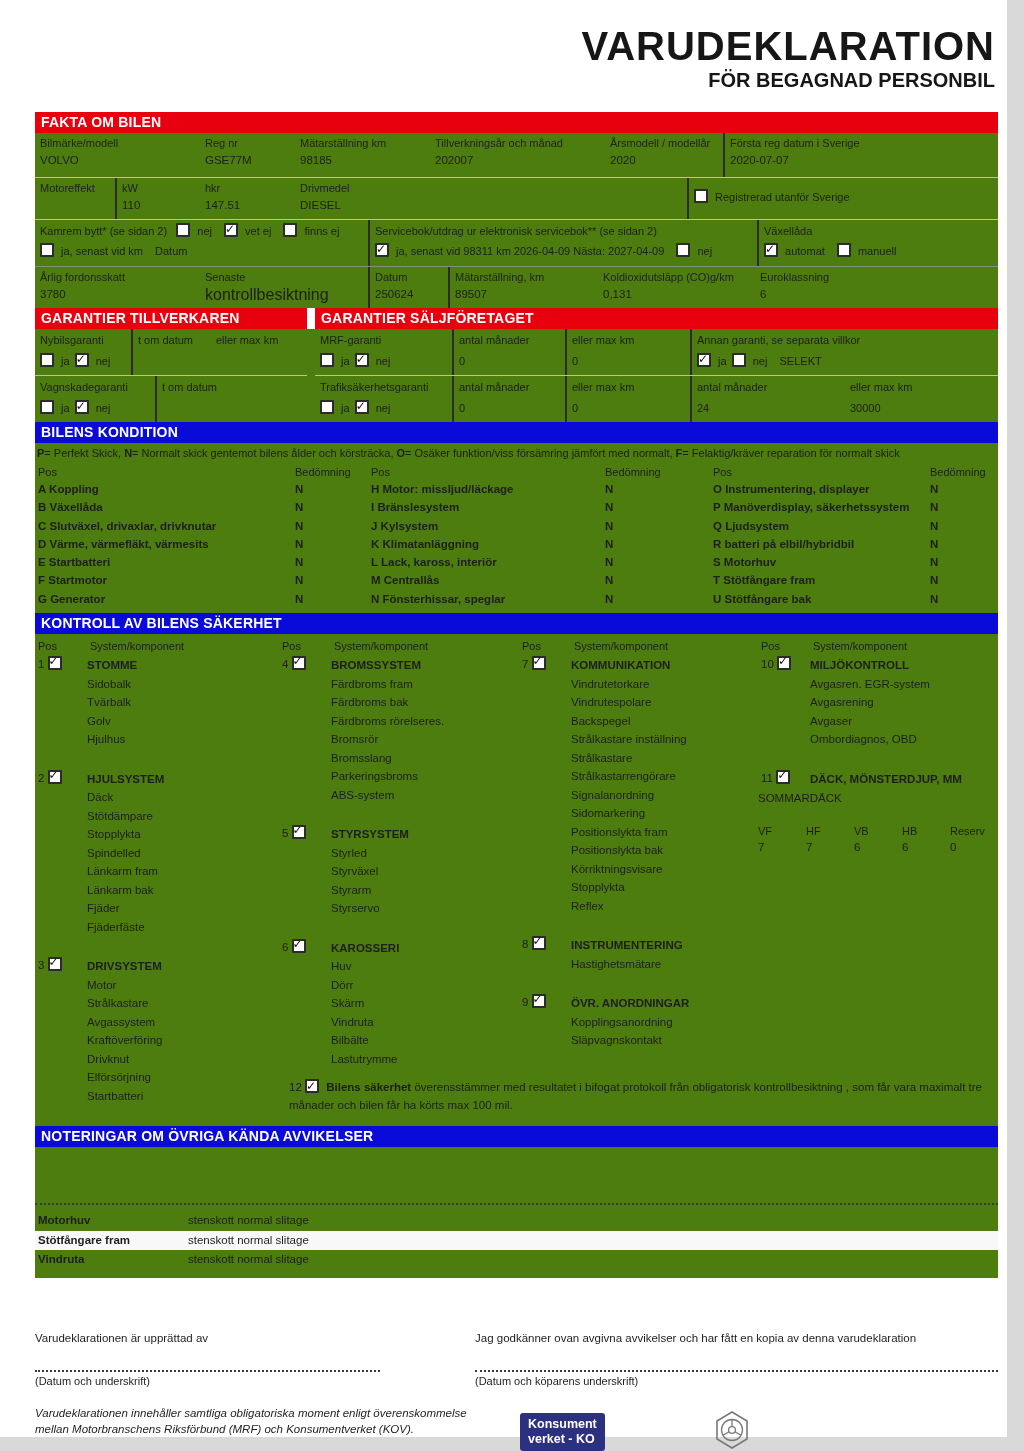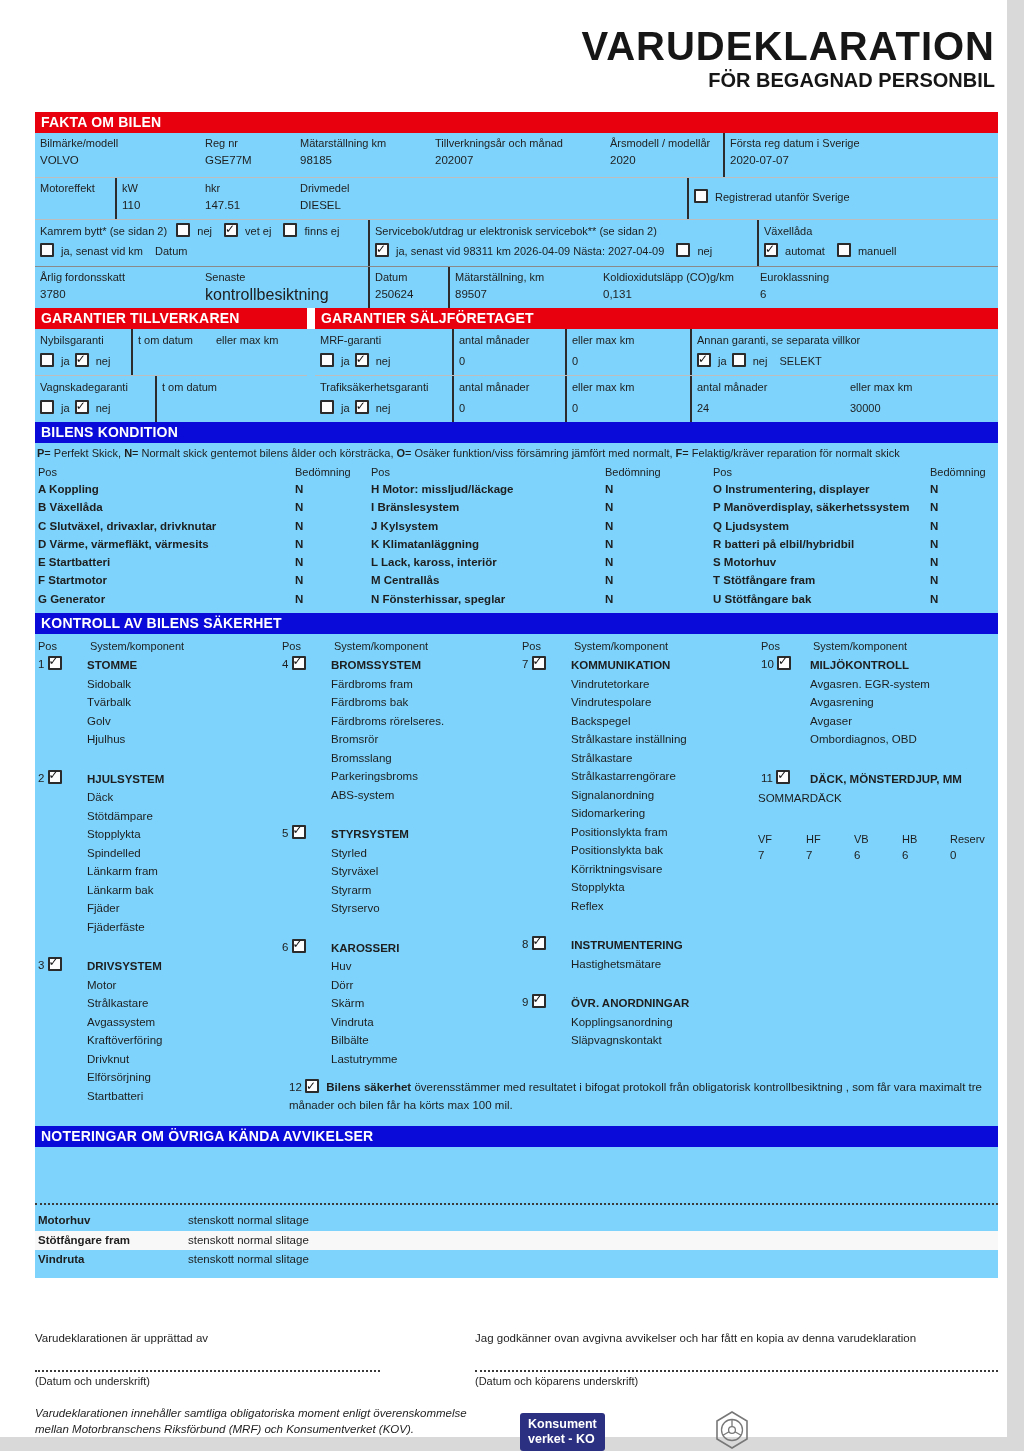--- a/index.html
+++ b/index.html
@@ -7,21 +7,21 @@
   .page{width:1007px;height:1437px;background:#ffffff;position:relative}
   
   .titlebox{padding-top:24px;height:88px;text-align:right}
   .title{font-size:40px;line-height:44px;font-weight:700;letter-spacing:1px;color:#161616;padding-right:12px}
   .subtitle{font-size:20px;line-height:24px;font-weight:700;color:#161616;padding-right:12px}
   
   .form{margin-left:35px;width:963px}
   .bar{color:#fff;font-weight:700;font-size:14px;line-height:16px;padding:2px 6px 3px;letter-spacing:.2px}
   .bar-red{background:#e8000f}
   .bar-blue{background:#0b0bd9}
-  .graybg{background:#7dd3fc}
+  .graybg{background:#4d7c0f}
   .flab{font-size:11px;line-height:14px;color:#222}
   .fval{font-size:11.5px;line-height:15px;margin-top:3px}
   .cb{width:10px;height:10px;border:2px solid #2b2b2b;border-radius:1px;display:inline-block;vertical-align:-2px;background:#fdfdfd;position:relative;margin-right:4px}
   .cb.checked::after{content:"✓";position:absolute;left:-1px;top:-4px;font-size:12px;font-weight:700;color:#111}
   .cbl{font-size:11px;margin-right:9px}
   
   .fr{display:flex;border-top:1px solid #bdbdbd}
   .fr:first-child{border-top:none}
   .fc{padding:3px 5px 6px;box-sizing:border-box}
   .bl{border-left:2px solid #2c2c2c}
@@ -48,21 +48,21 @@
   .scol{box-sizing:border-box}
   .sc1{width:245px}.sc2{width:240px}.sc3{width:240px}.sc4{flex:1}
   .shead{display:flex;font-size:11px;line-height:17px;margin-bottom:1px}
   .sh1{width:52px;padding-left:3px}.sh2{flex:1}
   .sgroup{display:flex;margin-bottom:21px}
   .sgpos{width:52px;font-size:11.5px;padding-left:3px;box-sizing:border-box;white-space:nowrap}
   .sgbody{flex:1}
   .sgtitle{font-weight:700;font-size:11.5px;line-height:18.5px}
   .sitem{font-size:11.5px;line-height:18.5px}
   .subt{font-weight:400;font-size:11.5px;line-height:18.5px;margin-top:1px}
-  .tyres{display:flex;margin-top:23px}
+  .tyres{display:flex;margin-top:15px}
   .tyre{width:48px}
   .tlab{font-size:11px;line-height:16px}
   .tval{font-size:11.5px;line-height:16px}
   .item12{margin:10px 0 6px 10px;width:705px;font-size:11.5px;line-height:18px}
   .item12 b{font-weight:700}
   
   .notes-empty{height:56px}
   .dotline{border-bottom:2px dotted #3a3a3a;margin:0}
   .nrows{padding:6px 0 8px}
   .nrow{display:flex;font-size:11.5px;line-height:19.5px}

